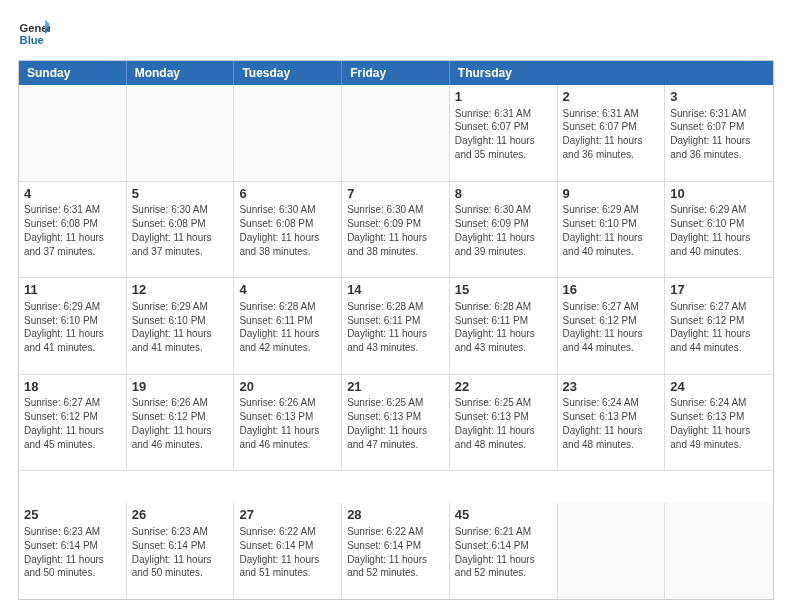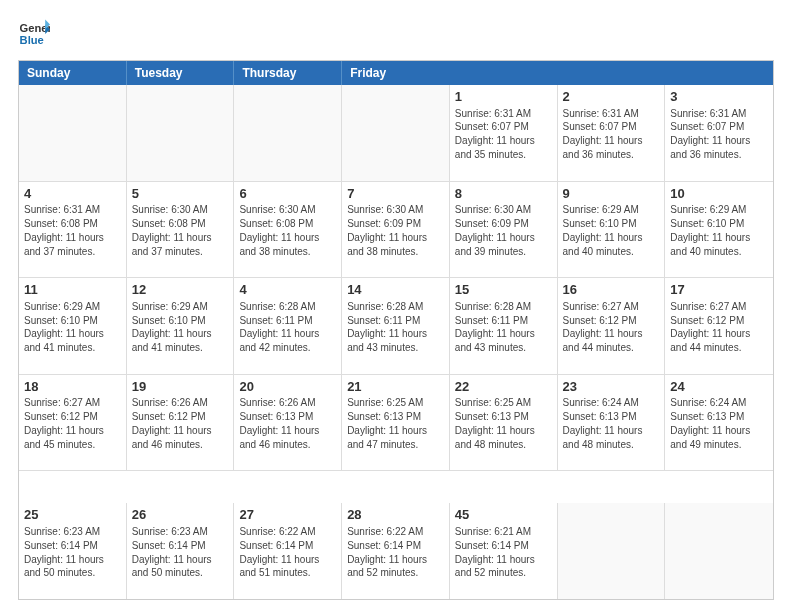--- a/index.html
+++ b/index.html
@@ -115,23 +115,24 @@
     </div>
     <div class="title-block">
       <div class="main-title"></div>
       <div class="sub-title"></div>
     </div>
   </div>
 
   <div class="calendar">
     <div class="cal-header-row" id="cal-header">
         <div class="cal-header-cell">Sunday</div>
+        <div class="cal-header-cell">Monday</div>
         <div class="cal-header-cell">Tuesday</div>
+        <div class="cal-header-cell">Friday</div>
         <div class="cal-header-cell">Thursday</div>
-        <div class="cal-header-cell">Friday</div>
       </div>
     <div class="cal-body" id="cal-body">
         <div class="cal-week">
           <div class="cal-cell empty"></div>
           <div class="cal-cell empty"></div>
           <div class="cal-cell empty"></div>
           <div class="cal-cell empty"></div>
           <div class="cal-cell">
             <span class="day-num">1</span>
             <div class="day-info">Sunrise: 6:31 AM<br>Sunset: 6:07 PM<br>Daylight: 11 hours<br>and 35 minutes.</div>

